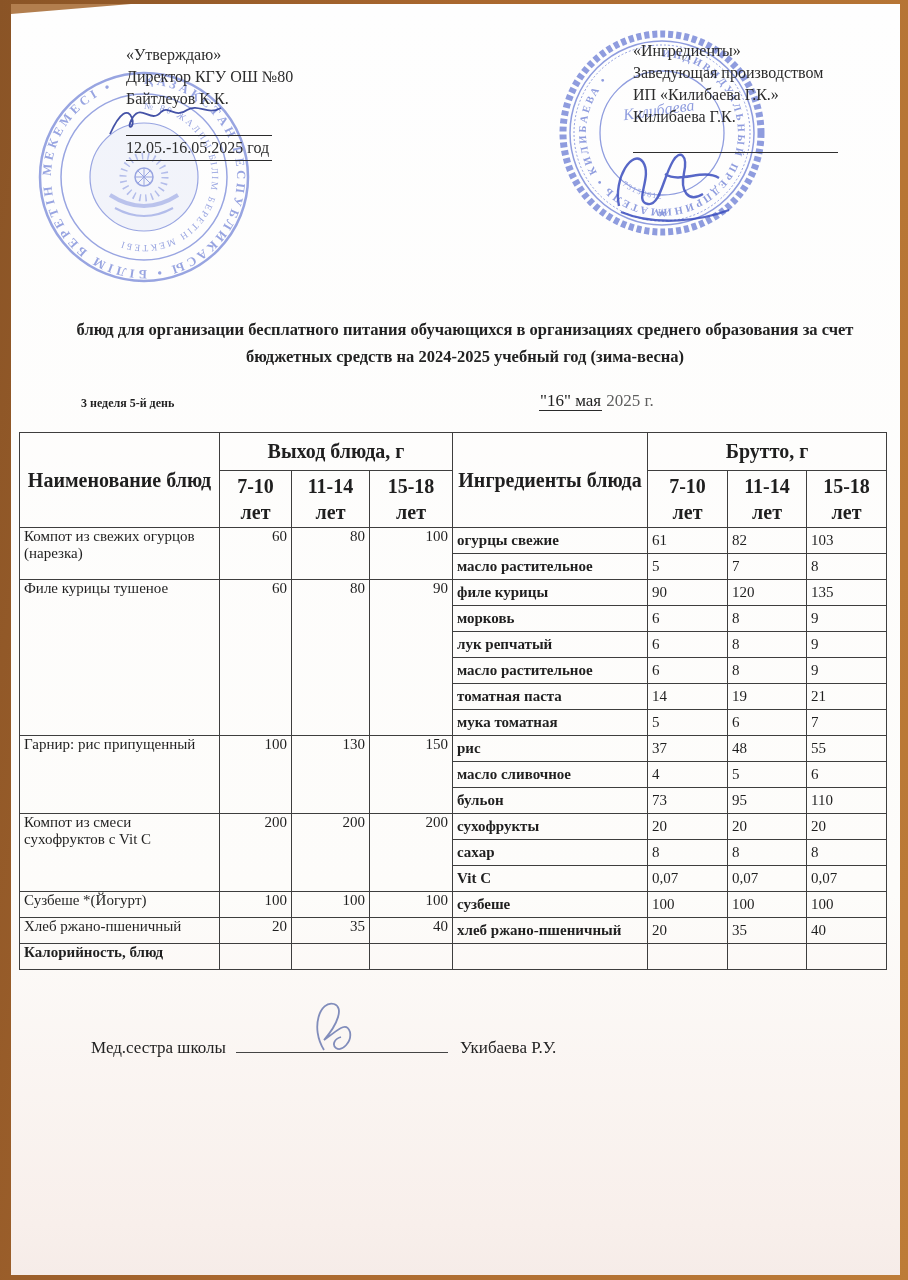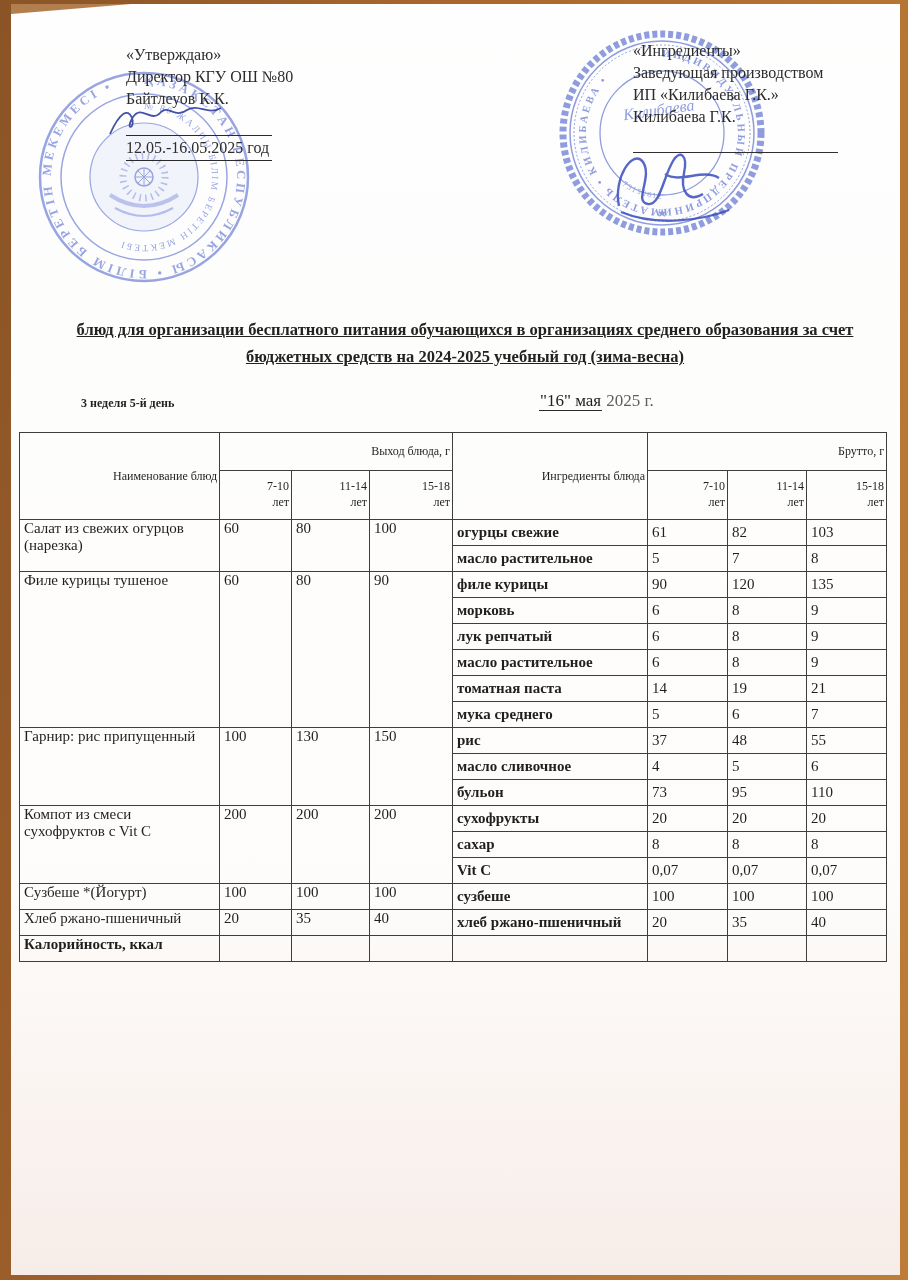--- a/index.html
+++ b/index.html
@@ -22,36 +22,36 @@
   
   .stamp{position:absolute;z-index:1;}
   .stamp-left{left:26px;top:66px;opacity:.62;}
   .stamp-right{left:547px;top:25px;opacity:.68;}
   .sig{position:absolute;z-index:4;}
 
   
   .title{position:absolute;top:278px;left:0;width:100%;text-align:center;
          font-weight:bold;font-size:18px;letter-spacing:.5px;z-index:3;}
   .subtitle{position:absolute;top:312px;left:54px;width:800px;text-align:center;
-            font-weight:bold;font-size:16.5px;line-height:1.65;z-index:3;text-decoration:underline;}
+            font-weight:bold;font-size:16.5px;line-height:1.65;z-index:3;}
   .week{position:absolute;left:70px;top:392px;font-weight:bold;font-size:12px;z-index:3;}
   .dateline{position:absolute;left:528px;top:387px;font-size:17px;z-index:3;}
   .dateline .q{border-bottom:1.5px solid #2a2a2a;padding:0 1px;}
   .dateline .y{color:#5f5f5f;margin-left:4px;margin-top:16px;}
 
   
   .menu-table{position:absolute;left:8px;top:428px;width:867px;z-index:3;
               border-collapse:collapse;table-layout:fixed;font-size:15px;color:#1f1f1f;}
   .menu-table th,.menu-table td{border:1px solid #3e3e3e;overflow:hidden;}
-  .menu-table th{font-weight:normal;font-size:12px;text-align:right;vertical-align:middle;padding:2px;}
+  .menu-table th{font-weight:bold;font-size:20px;text-align:center;vertical-align:middle;padding:2px;}
   .hr1{height:38px;}
   .hr2 th{height:44px;white-space:pre-line;line-height:1.3;}
   .menu-table tbody td{height:25px;padding:0 4px;line-height:1.15;}
   td.dish{vertical-align:top;text-align:left;padding-top:2px;}
-  td.outn{vertical-align:top;text-align:left;padding-top:2px;}
+  td.outn{vertical-align:top;text-align:right;padding-top:2px;}
   td.ing{text-align:left;vertical-align:middle;font-weight:bold;}
   td.num{text-align:left;vertical-align:middle;}
   td.bold{font-weight:bold;}
 
   
   .footer{position:absolute;left:80px;top:1032px;font-size:17px;z-index:3;white-space:nowrap;}
   .fline{display:inline-block;width:212px;height:16px;border-bottom:1.2px solid #444;
          margin:0 10px;position:relative;vertical-align:baseline;}
   .fname{margin-left:2px;}
 </style>
@@ -161,21 +161,21 @@
 лет</th>
           <th>11-14
 лет</th>
           <th>15-18
 лет</th>
         </tr>
       </thead>
       <tbody>
 
         <tr>
-          <td class="dish" rowspan="2">Салат из свежих огурцов (нарезка)</td>
+          <td class="dish" rowspan="2">Компот из свежих огурцов (нарезка)</td>
           <td class="outn" rowspan="2">60</td>
           <td class="outn" rowspan="2">80</td>
           <td class="outn" rowspan="2">100</td>
           <td class="ing">огурцы свежие</td>
           <td class="num">61</td>
           <td class="num">82</td>
           <td class="num">103</td>
         </tr>
         <tr>
           <td class="ing">масло растительное</td>
@@ -212,21 +212,21 @@
           <td class="num">8</td>
           <td class="num">9</td>
         </tr>
         <tr>
           <td class="ing">томатная паста</td>
           <td class="num">14</td>
           <td class="num">19</td>
           <td class="num">21</td>
         </tr>
         <tr>
-          <td class="ing">мука среднего</td>
+          <td class="ing">мука томатная</td>
           <td class="num">5</td>
           <td class="num">6</td>
           <td class="num">7</td>
         </tr>
 
         <tr>
           <td class="dish" rowspan="3">Гарнир: рис припущенный</td>
           <td class="outn" rowspan="3">100</td>
           <td class="outn" rowspan="3">130</td>
           <td class="outn" rowspan="3">150</td>
@@ -287,26 +287,31 @@
           <td class="outn">20</td>
           <td class="outn">35</td>
           <td class="outn">40</td>
           <td class="ing">хлеб ржано-пшеничный</td>
           <td class="num">20</td>
           <td class="num">35</td>
           <td class="num">40</td>
         </tr>
 
         <tr>
-          <td class="dish bold">Калорийность, ккал</td>
+          <td class="dish bold">Калорийность, блюд</td>
           <td class="outn"></td>
           <td class="outn"></td>
           <td class="outn"></td>
           <td class="ing"></td>
           <td class="num"></td>
           <td class="num"></td>
           <td class="num"></td>
         </tr>
       </tbody>
     </table>
 
+    <div class="footer">
+      <span>Мед.сестра школы</span><span class="fline"><svg style="position:absolute;left:60px;top:-42px;" width="70" height="62" viewBox="0 0 70 62">
+            <path d="M28,56 C14,34 24,6 38,10 C48,13 42,30 28,46 C40,38 50,26 54,38 C56,48 46,58 40,54 C36,51 38,45 45,43" fill="none" stroke="#7381b5" stroke-width="1.8" opacity="0.9"></path>
+          </svg></span><span class="fname">Укибаева Р.У.</span>
+    </div>
   </div>
 </div>
 
 </body></html>

